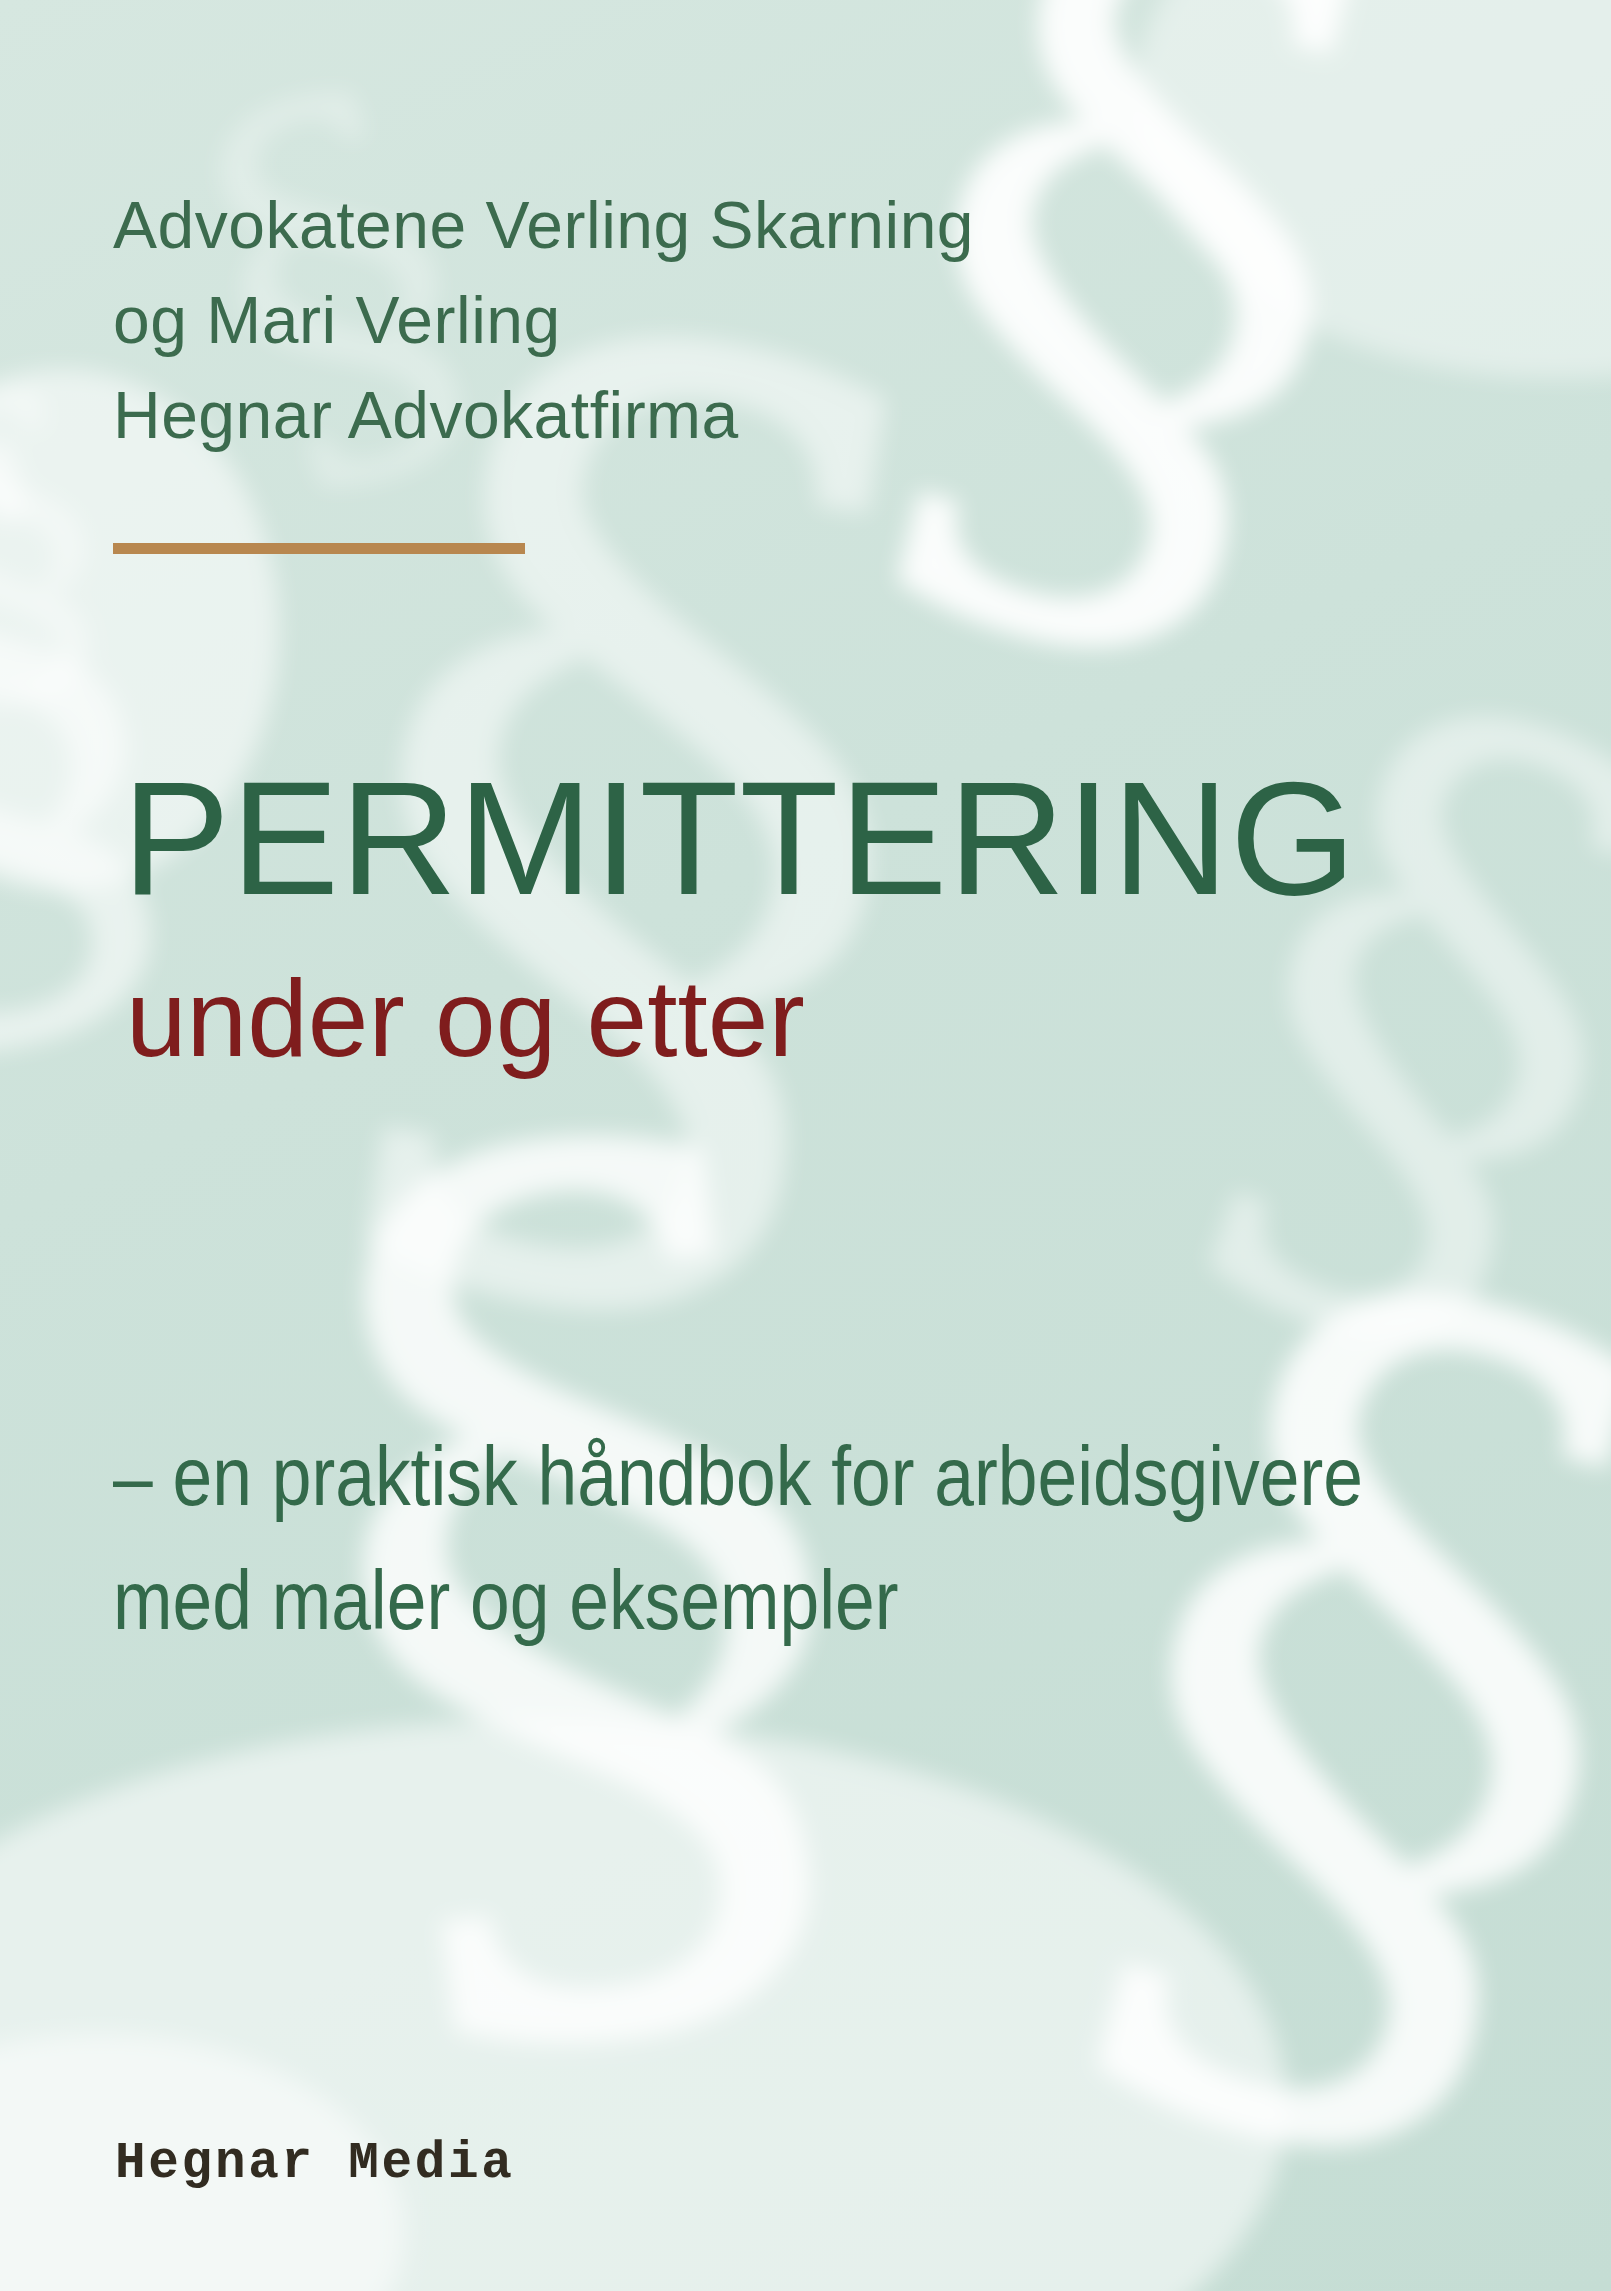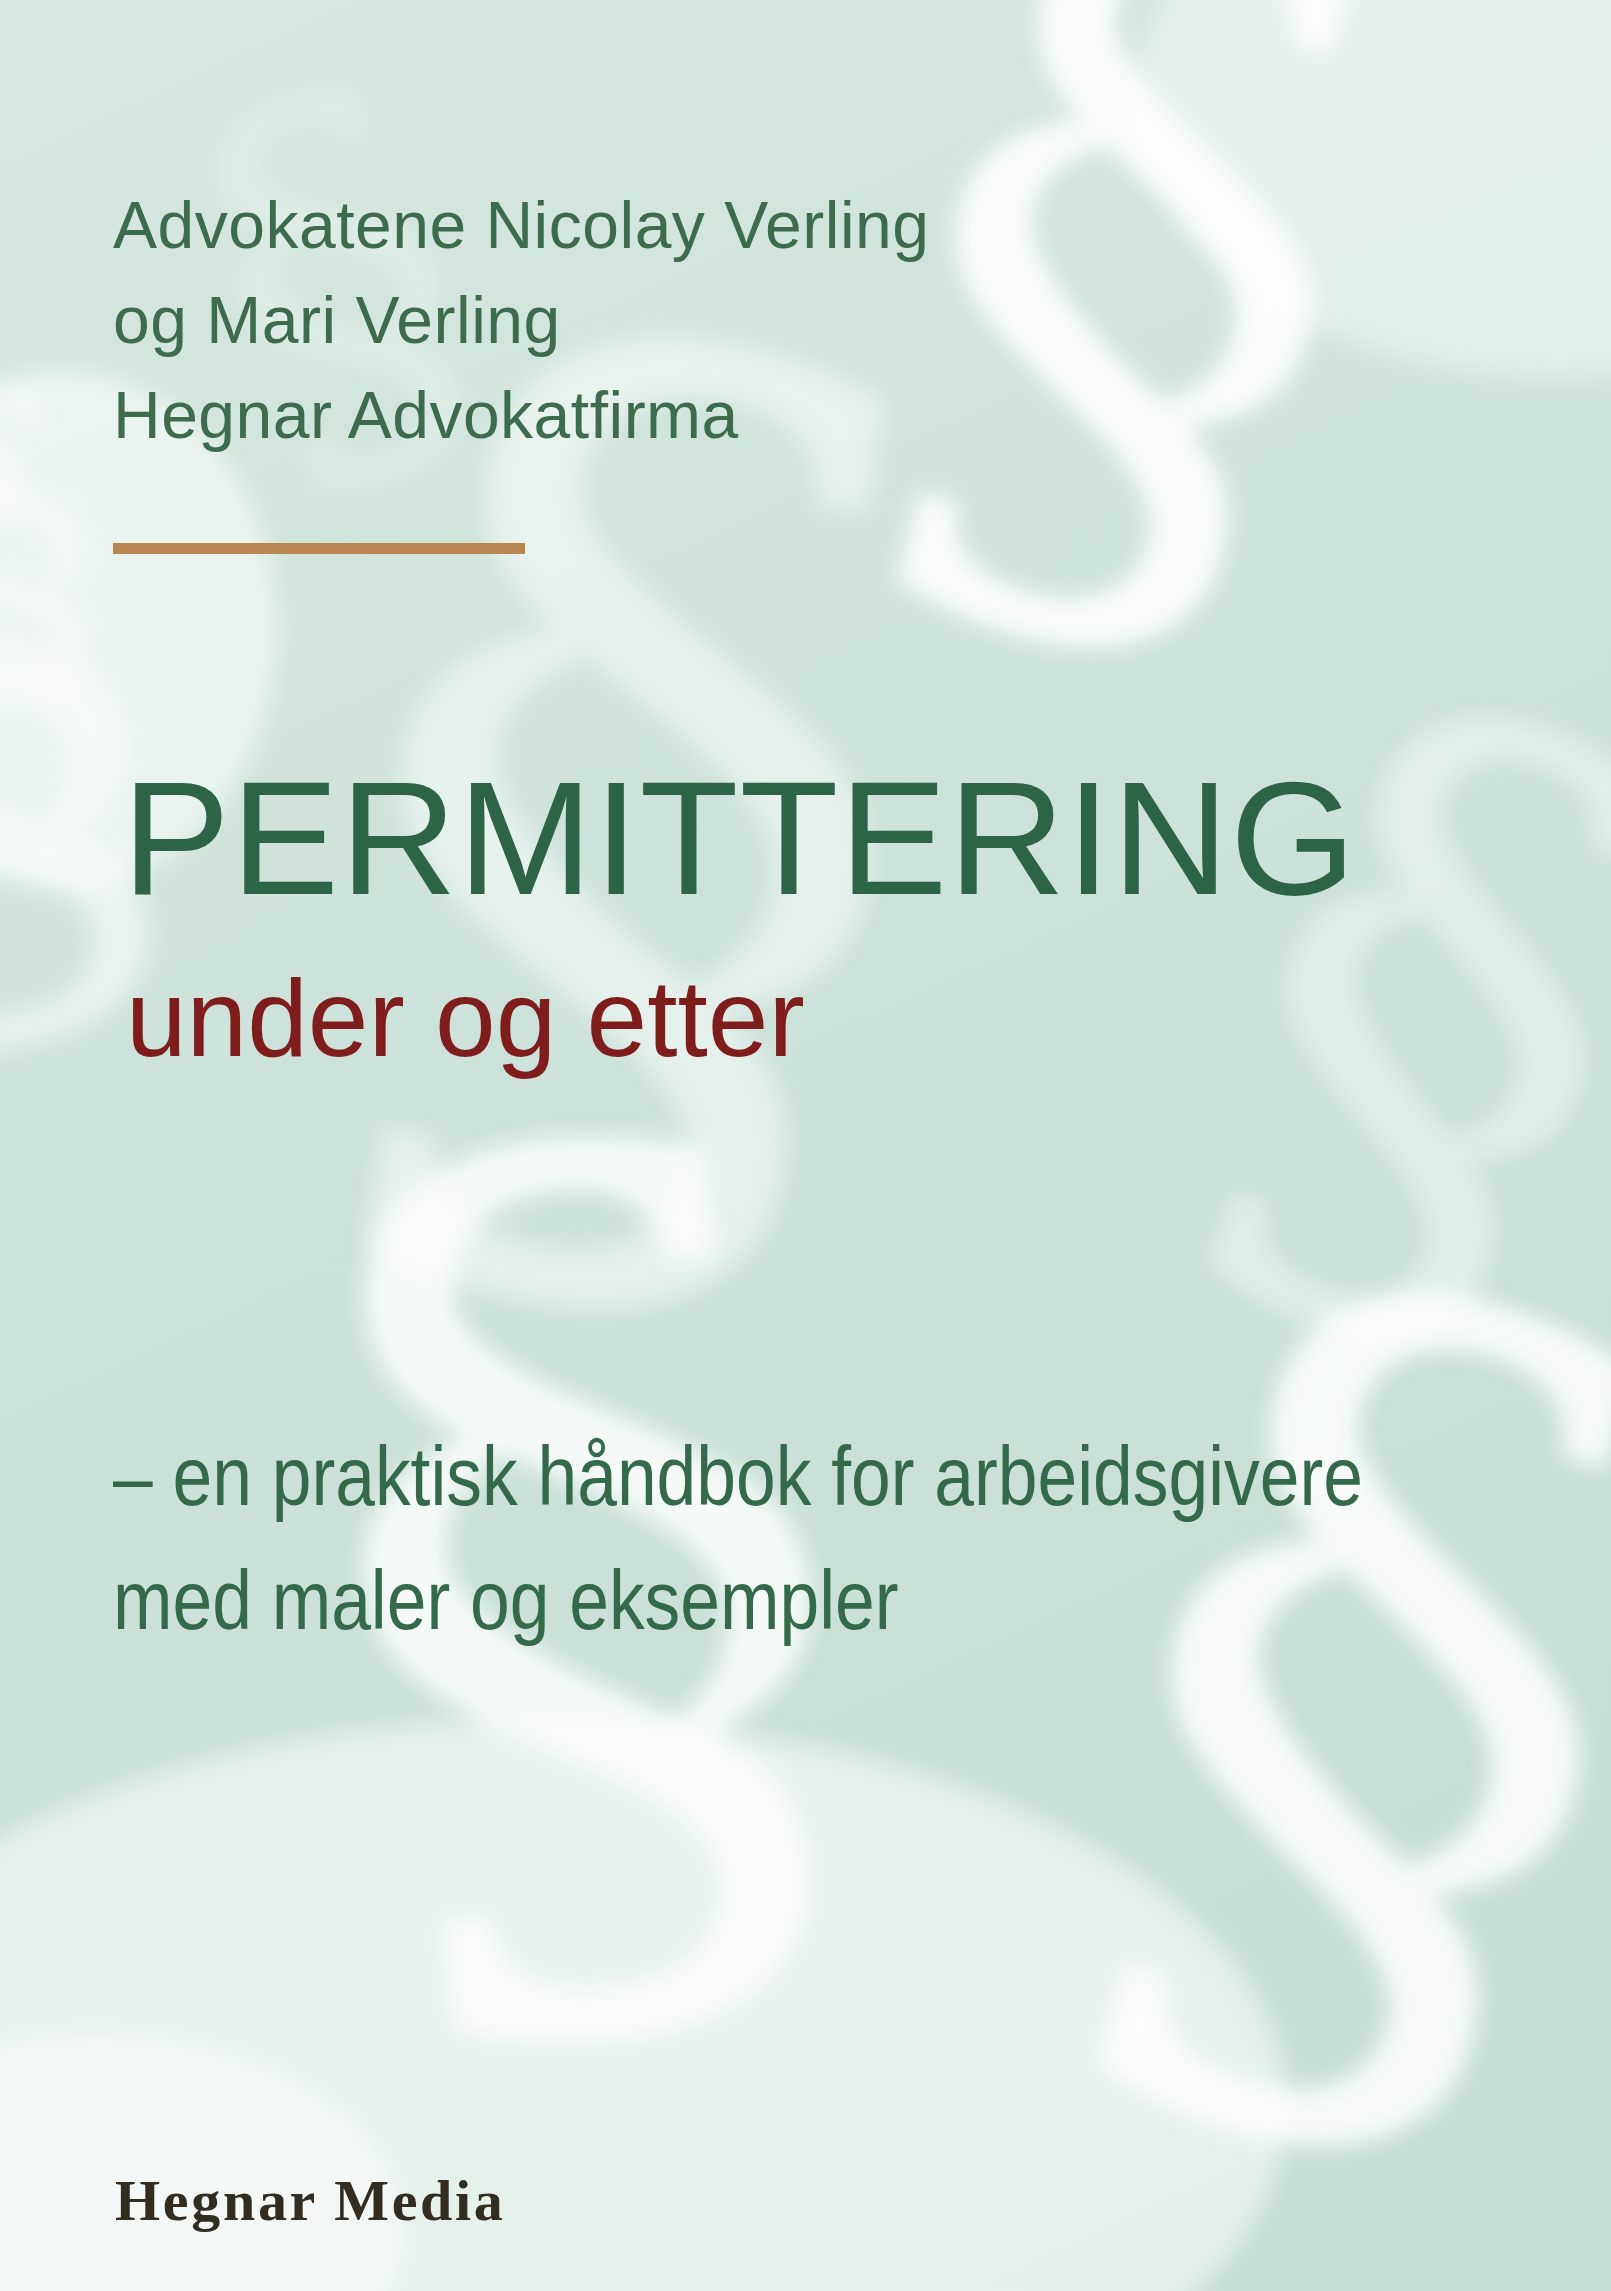--- a/index.html
+++ b/index.html
@@ -65,26 +65,25 @@
     top: 1415px;
     font-size: 83px;
     line-height: 124px;
     color: #346a4b;
     transform: scaleX(0.86);
     transform-origin: left top;
   }
   .publisher {
     left: 115px;
     top: 2135px;
-    font-family: Liberation Serif, serif;
+    font-family: Liberation Mono, monospace;
     font-weight: bold;
-    font-size: 58px;
+    font-size: 51px;
     letter-spacing: 2.7px;
     color: #322c21;
-    margin-top: 32px;
   }
 </style>
 </head>
 <body>
 
 <svg class="wm-layer" width="1611" height="2292" viewBox="0 0 1790 2546" aria-hidden="true">
   <defs>
     <filter id="soften" x="-60%" y="-60%" width="220%" height="220%">
       <feGaussianBlur stdDeviation="13"></feGaussianBlur>
     </filter>
@@ -100,21 +99,21 @@
     <text transform="translate(430 480) rotate(-18)" font-size="520" opacity="0.3">§</text>
     <text transform="translate(40 1080) rotate(-15)" font-size="800" opacity="0.55">§</text>
     <text transform="translate(640 1330) rotate(9)" font-size="1300" opacity="0.5">§</text>
     <text transform="translate(1500 1400) rotate(20)" font-size="850" opacity="0.45">§</text>
     <text transform="translate(700 2150) rotate(-7)" font-size="1200" opacity="0.8">§</text>
     <text transform="translate(1430 2270) rotate(15)" font-size="1150" opacity="0.85">§</text>
   </g>
 </svg>
 
 <div class="txt authors">
-  <div>Advokatene Nicolay Verling</div>
+  <div>Advokatene Verling Skarning</div>
   <div>og Mari Verling</div>
   <div>Hegnar Advokatfirma</div>
 </div>
 
 <div class="divider"></div>
 
 <div class="txt title">PERMITTERING</div>
 
 <div class="txt subtitle">
   <div>under og etter</div>

